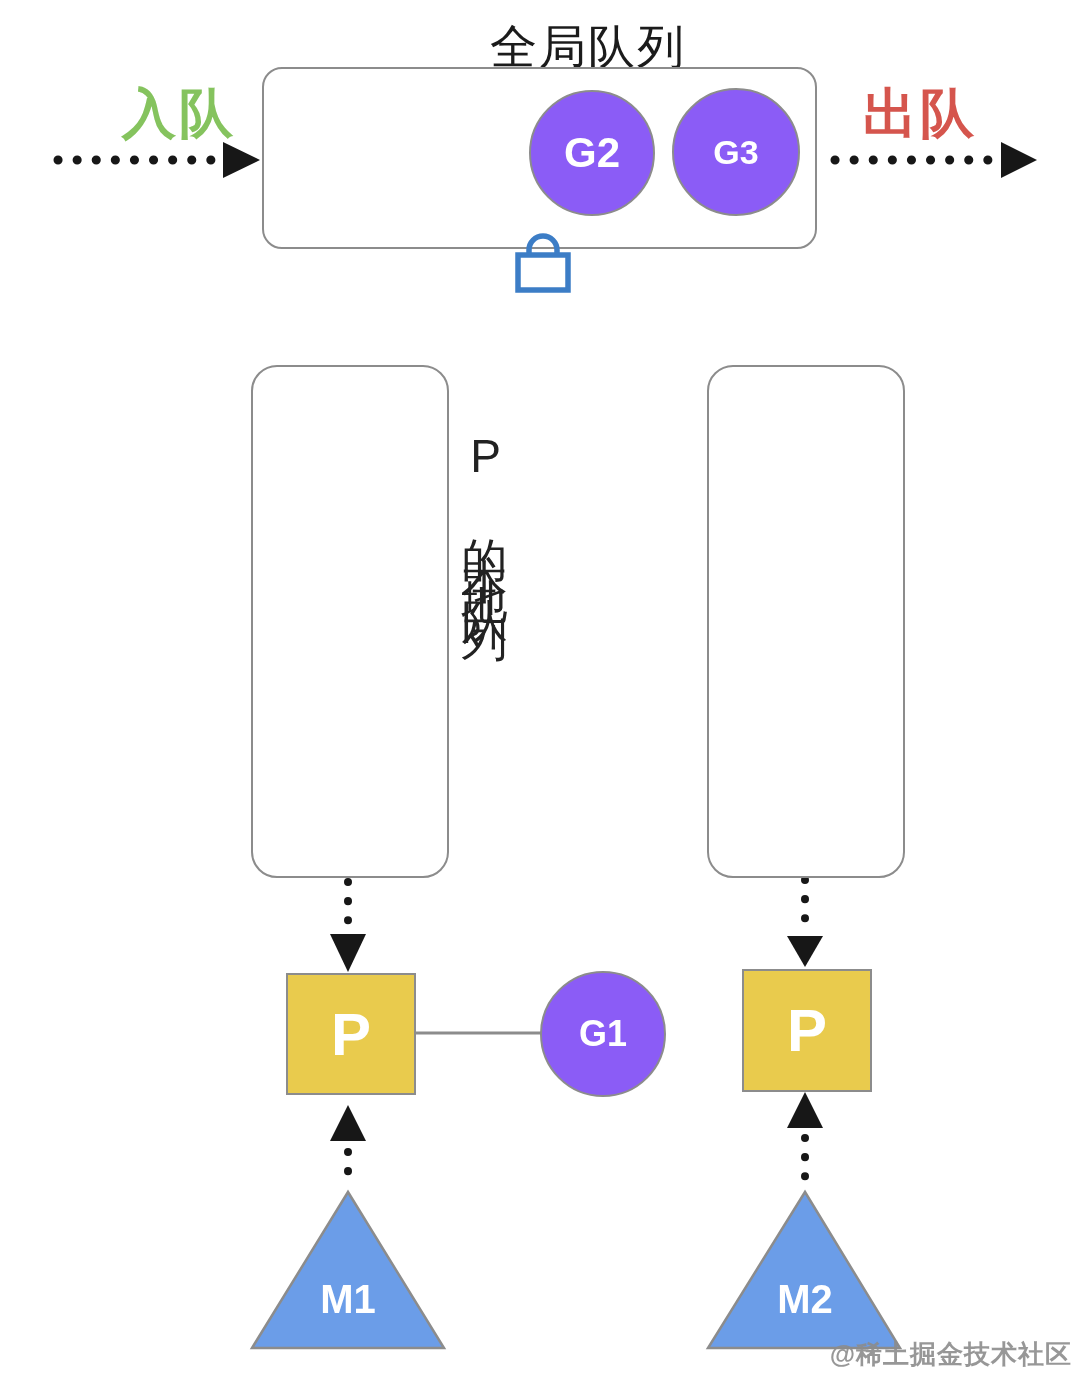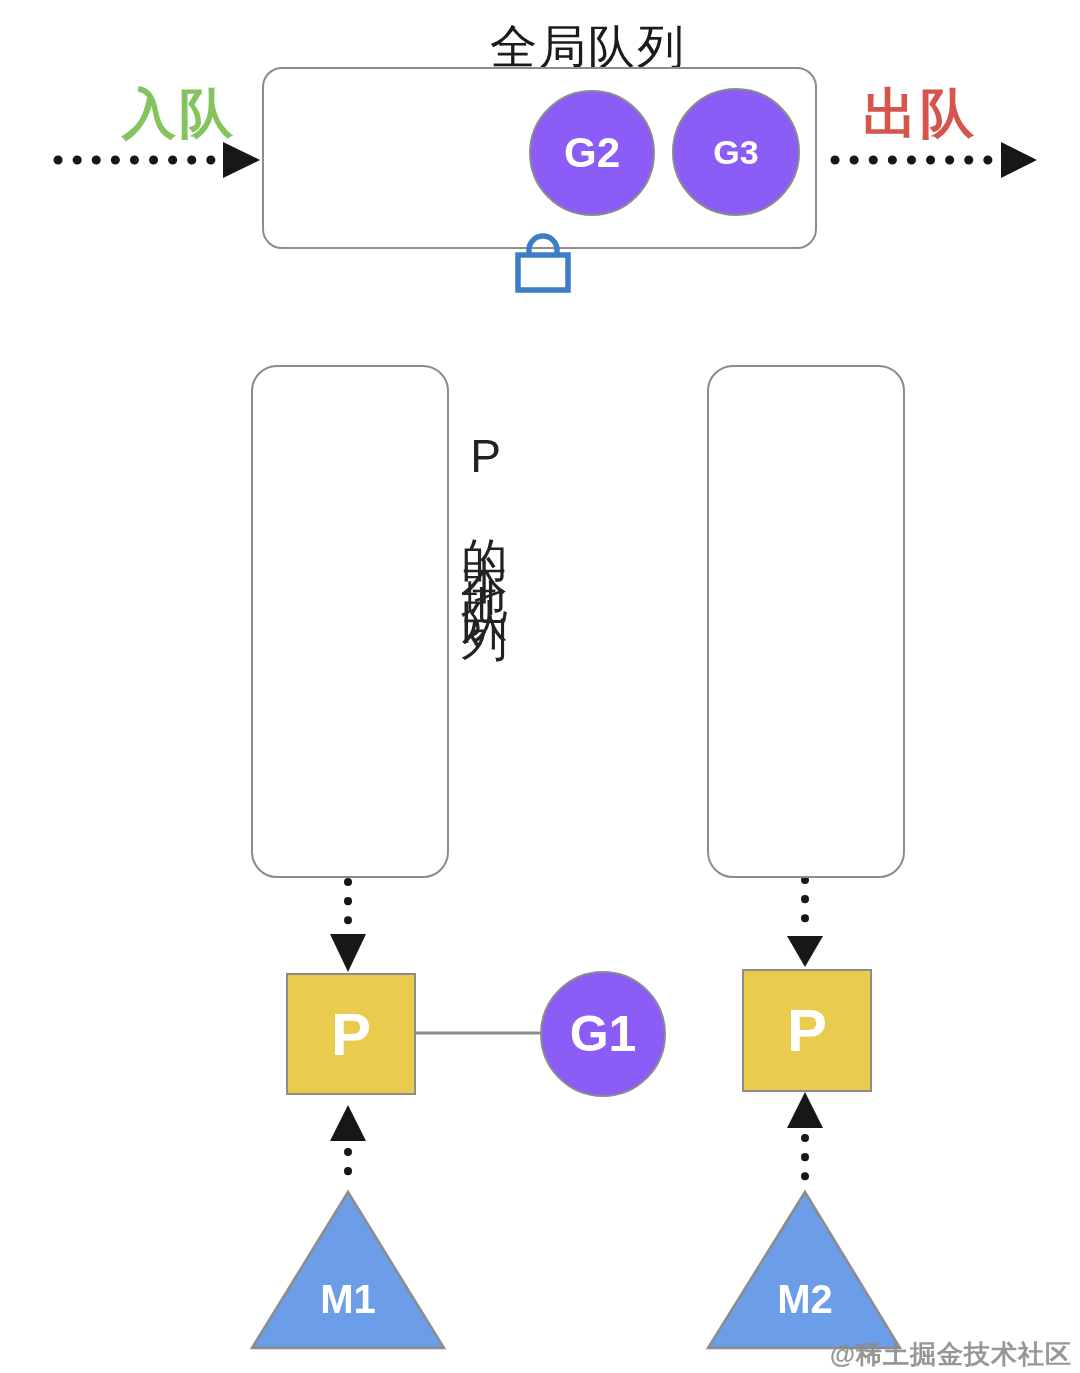--- a/index.html
+++ b/index.html
@@ -31,21 +31,21 @@
     background:#fff;border:2.5px solid #8C8C8C;border-radius:20px;z-index:2;
   }
   .gcircle{
     border-radius:50%;
     background:#8b5cf6;border:2px solid #8C8C8C;
     display:flex;align-items:center;justify-content:center;
     color:#fff;font-weight:bold;z-index:3;text-align:center;
   }
   .g2{left:529px;top:90px;width:122px;height:122px;font-size:42px}
   .g3{left:672px;top:88px;width:124px;height:124px;font-size:34px}
-  .g1{left:540px;top:971px;width:122px;height:122px;font-size:50px}
+  .g1{left:540px;top:971px;width:122px;height:122px;font-size:36px}
   .lock{left:512px;top:221px;z-index:4}
   .local-queue-box{
     width:194px;height:509px;top:365px;
     background:#fff;border:2.5px solid #8C8C8C;border-radius:26px;z-index:2;
   }
   .local-left{left:251px}
   .local-right{left:707px}
   .local-queue-label{
     left:460px;top:430px;
     writing-mode:vertical-lr;text-orientation:upright;

